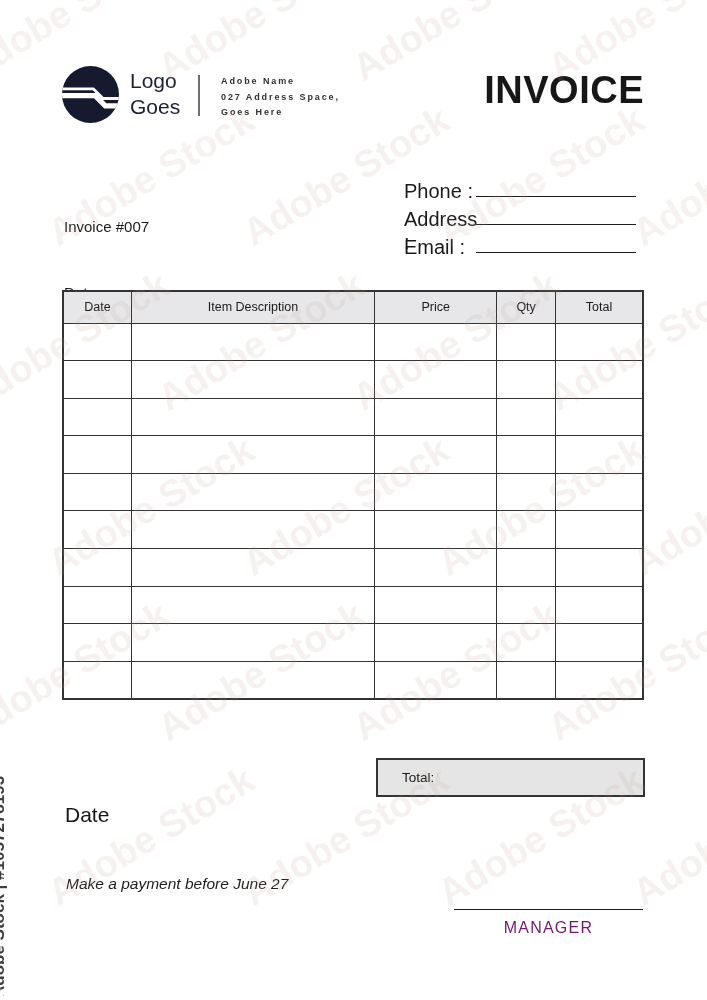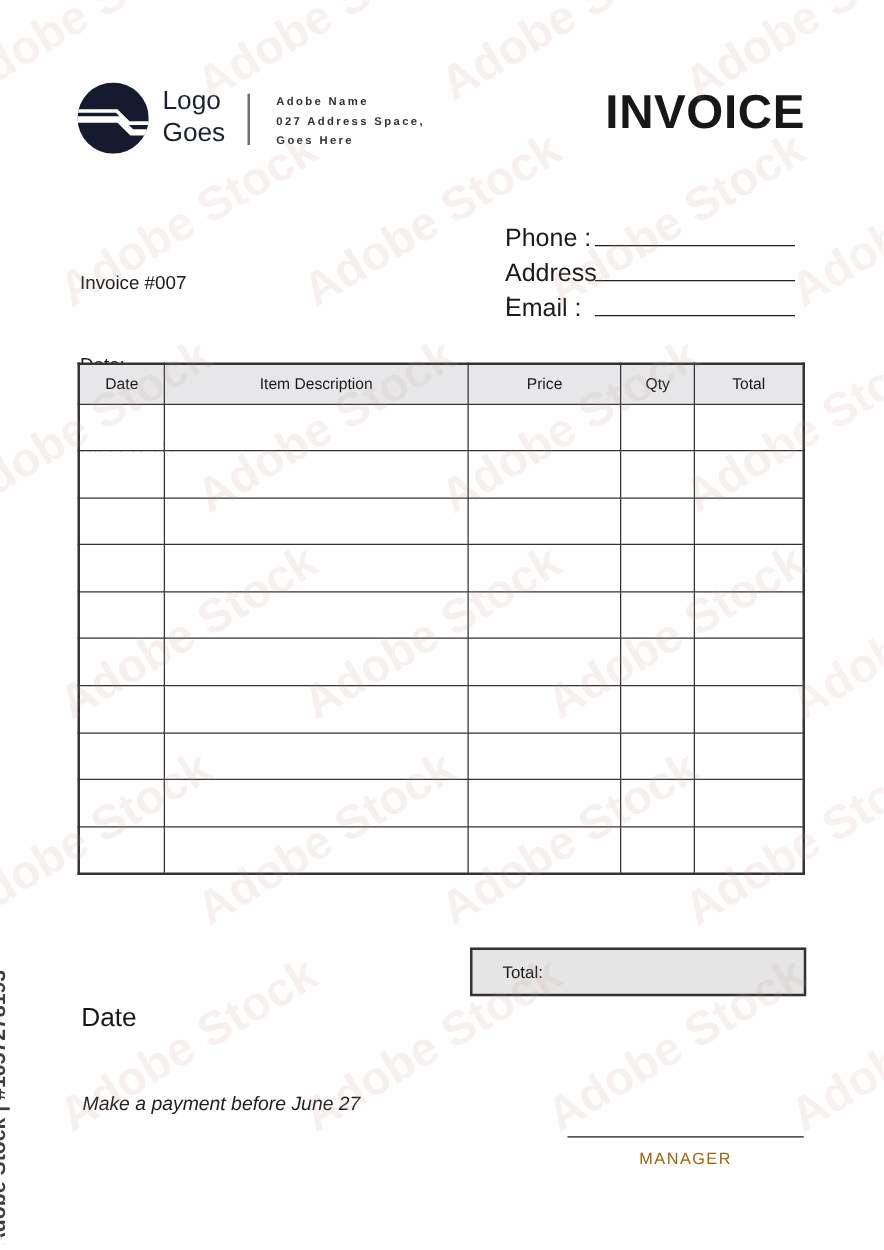--- a/index.html
+++ b/index.html
@@ -60,21 +60,21 @@
   
   .notes-heading { position:absolute; left:65px; top:803px; font-size:21px; font-weight:500; color:#161616; }
   .notes-body {
     position:absolute; left:66px; top:872px;
     font-size:15.5px; font-style:italic; line-height:23.5px; color:#1e1e1e;text-align:right;
   }
 
   
   .signature { position:absolute; left:454px; top:909px; width:189px; text-align:center; }
   .signature .sig-line { height:0; border-top:1.7px solid #1c1c1c; }
-  .signature .sig-label { margin-top:9px; font-size:13px; letter-spacing:1.2px; color:#a16207; }
+  .signature .sig-label { margin-top:9px; font-size:16px; letter-spacing:1.2px; color:#701a75; }
 
   
   .wm-vertical {
     position:absolute; left:9px; bottom:2px;
     transform:rotate(-90deg); transform-origin:0 100%;
     white-space:nowrap; font-size:17px; font-weight:700; color:#3e3e3e;
     text-shadow:0 0 3px #ffffff, 0 0 6px #ffffff;
     z-index:60;
   }
   .ghost-layer { position:absolute; inset:0; overflow:hidden; pointer-events:none; z-index:50; }

